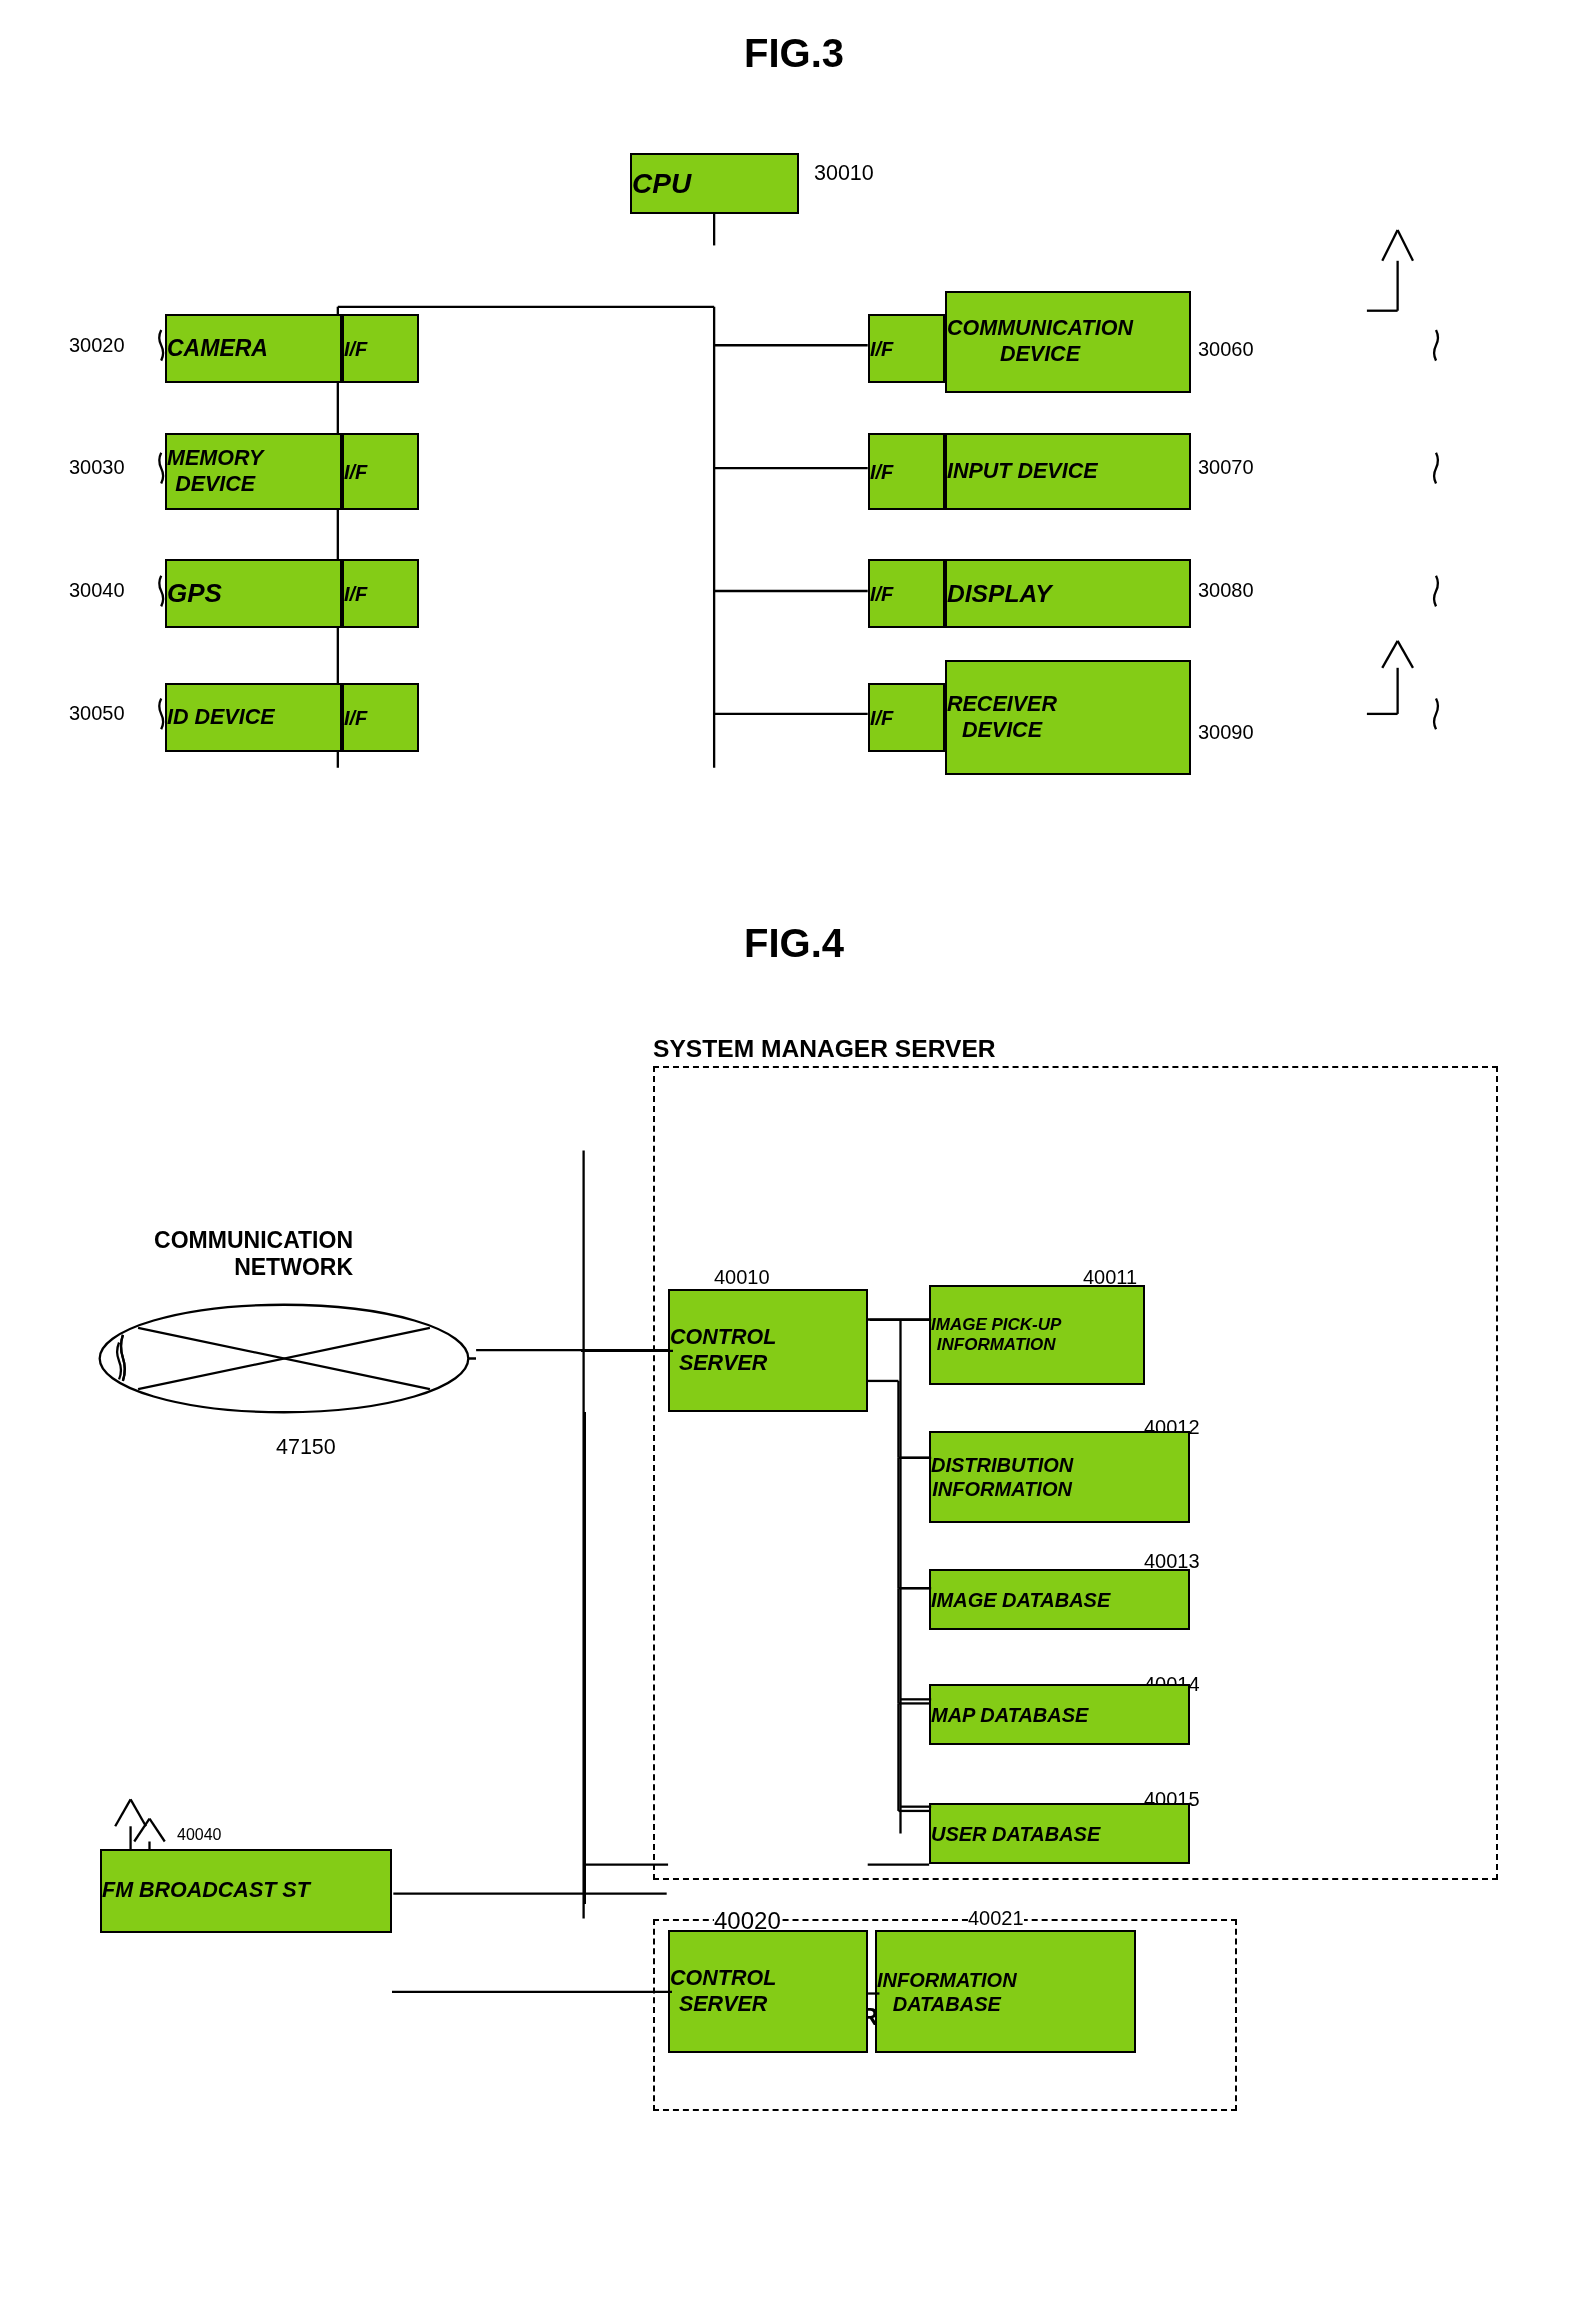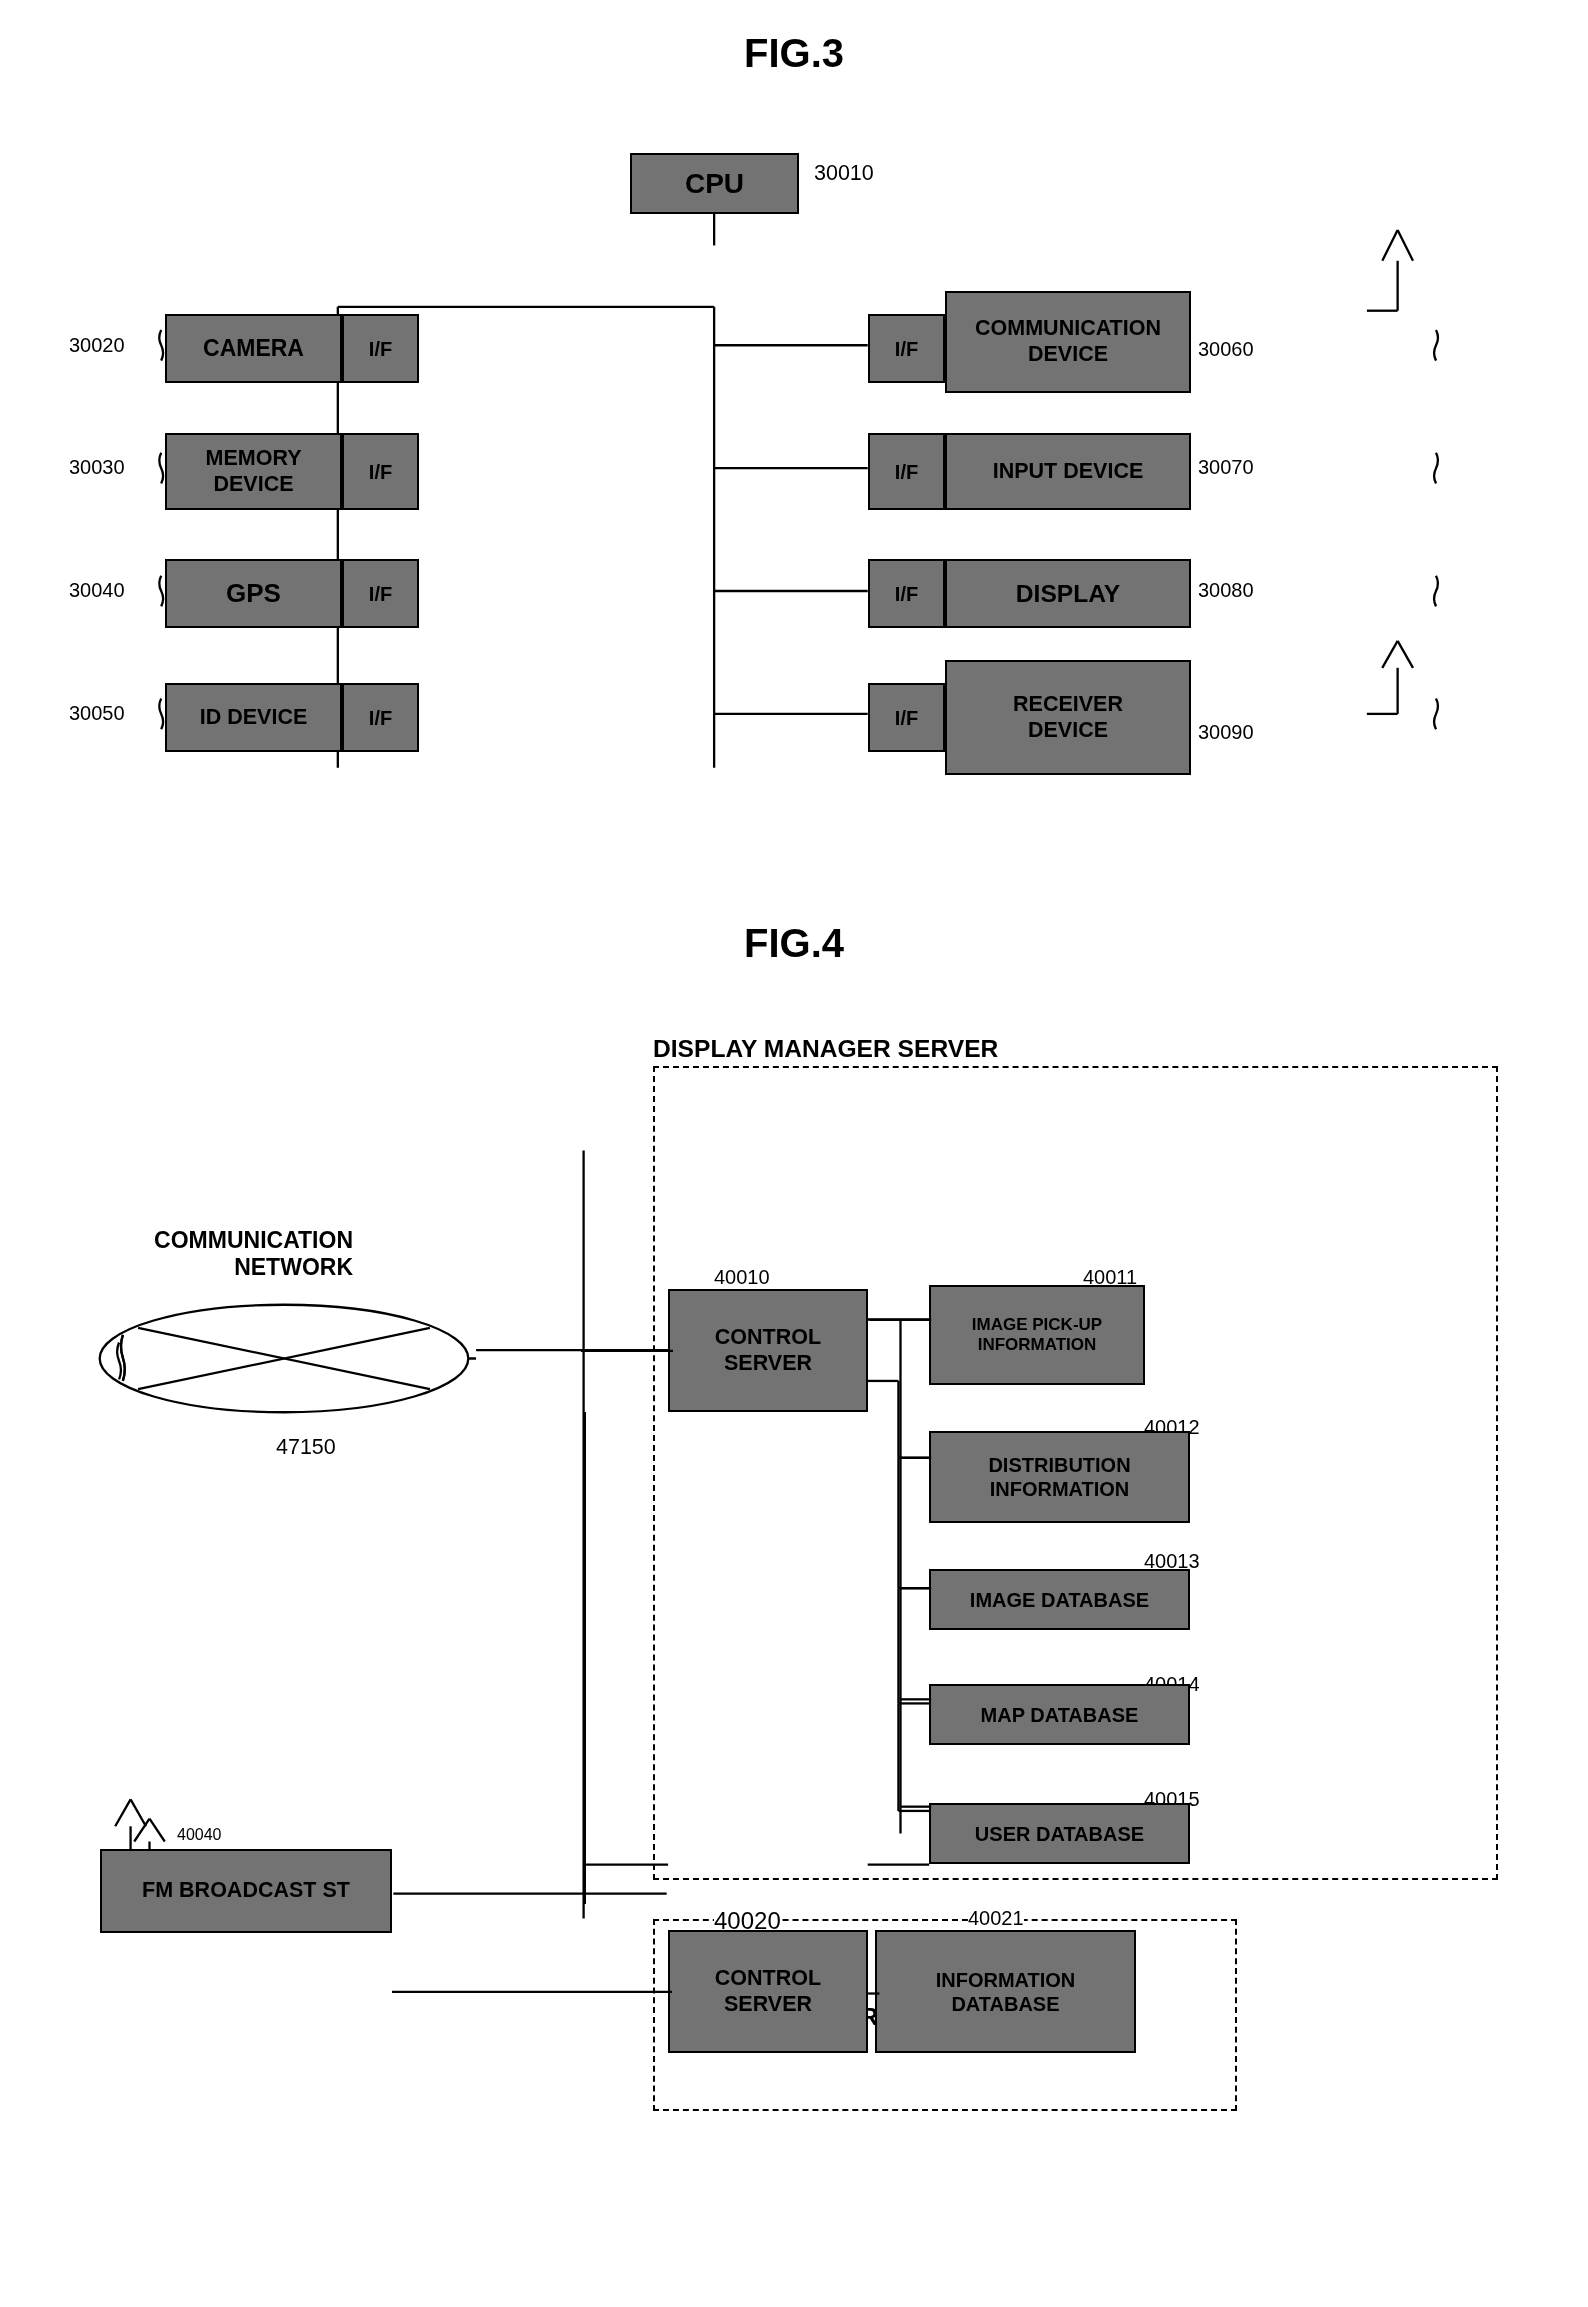--- a/index.html
+++ b/index.html
@@ -31,26 +31,27 @@
       position: relative;
       width: 100%;
       height: 1075px;
     }
 
     .box {
       position: absolute;
       border: 2.3px solid #000;
       display: flex;
       align-items: center;
-      justify-content: center;
+      justify-content: flex-start;
       text-align: center;
       font-size: 23px;
       font-weight: bold;
-      background: #737373;
+      background: #84cc16;
       line-height: 1.2;
+      font-style: italic;
     }
 
     .label {
       position: absolute;
       font-size: 20px;
       font-weight: normal;
       background: #fff;
     }
 
     
@@ -216,21 +217,21 @@
     <path d="M 100,440 Q 95,455 100,470 Q 105,485 100,500" stroke-width="2.5"></path>
 
     <line x1="110" y1="1080" x2="110" y2="1110"></line>
     <line x1="90" y1="1080" x2="110" y2="1045"></line>
     <line x1="110" y1="1045" x2="130" y2="1080"></line>
 
     <path d="M 95,450 Q 90,462 95,474 Q 100,486 95,498" stroke-width="2.5"></path>
   </svg>
 
   <div class="label" style="left:607px; top:38px; font-size:24.6px; font-weight:bold;">
-    <span>DISPLAY MANAGER SERVER</span>
+    <span>SYSTEM MANAGER SERVER</span>
   </div>
 
   <div class="dashed-box" style="left:607px; top:69px; width:845px; height:814px;"></div>
 
   <div style="position:absolute; left:0px; top:230px; width:307px; text-align:center;">
     <div class="label" style="position:relative; left:0; top:0; font-size:23px; font-weight:bold; text-align:right;">
       <span>COMMUNICATION
 NETWORK</span>
     </div>
   </div>

